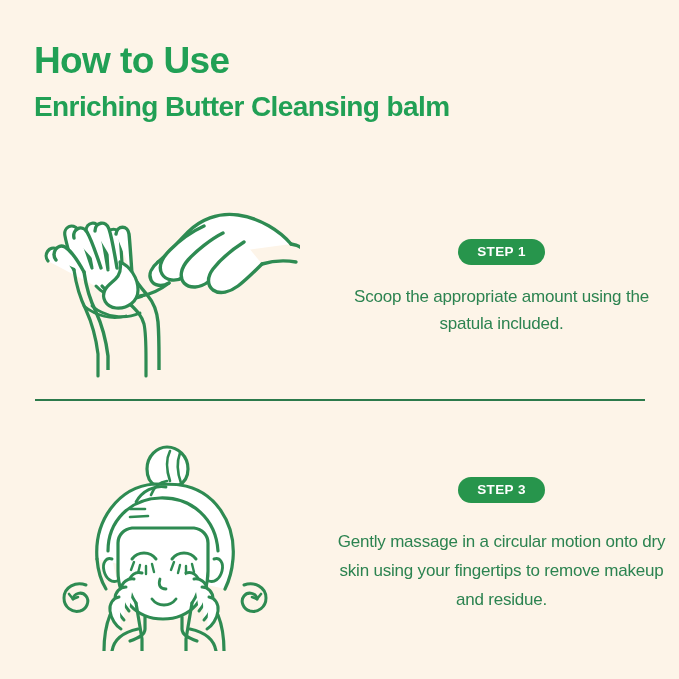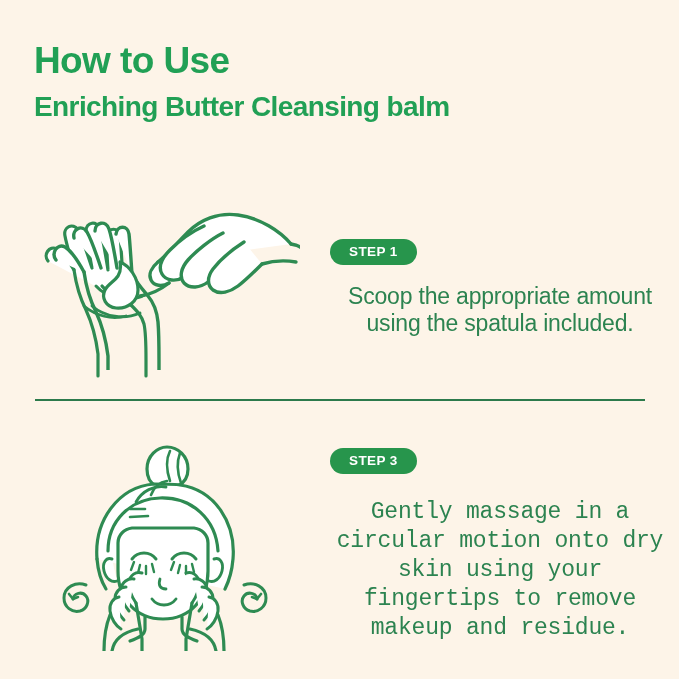--- a/index.html
+++ b/index.html
@@ -59,21 +59,21 @@
     width: 330px;
     display: flex;
     align-items: center;
     justify-content: center;
     flex: none;
   }
   .text-col {
     width: 349px;
     display: flex;
     flex-direction: column;
-    align-items: flex-start;
+    align-items: center;
     flex: none;
     padding-right: 6px;
     box-sizing: border-box;
   }
 
   
   .badge {
     display: inline-block;
     background: #27954C;
     color: #FFFFFF;
@@ -85,31 +85,30 @@
     border-radius: 20px;
     line-height: 14px;
     white-space: nowrap;
   }
 
   
   .step-desc {
     margin-top: 18px;
     color: #2C8350;
     font-family: "Liberation Sans", sans-serif;
-    font-size: 23px;
+    font-size: 17px;
     line-height: 27px;
     text-align: center;
     letter-spacing: -0.2px;
     max-width: 340px;
   }
   #step-row-2 .step-desc {
     margin-top: 24px;
-    font-size: 23px;
+    font-size: 17px;
     line-height: 29px;
-    font-family: Liberation Mono, monospace;
   }
 
   
   .divider {
     position: absolute;
     left: 35px;
     top: 399px;
     width: 610px;
     height: 1.6px;
     background: #2C7A4B;

